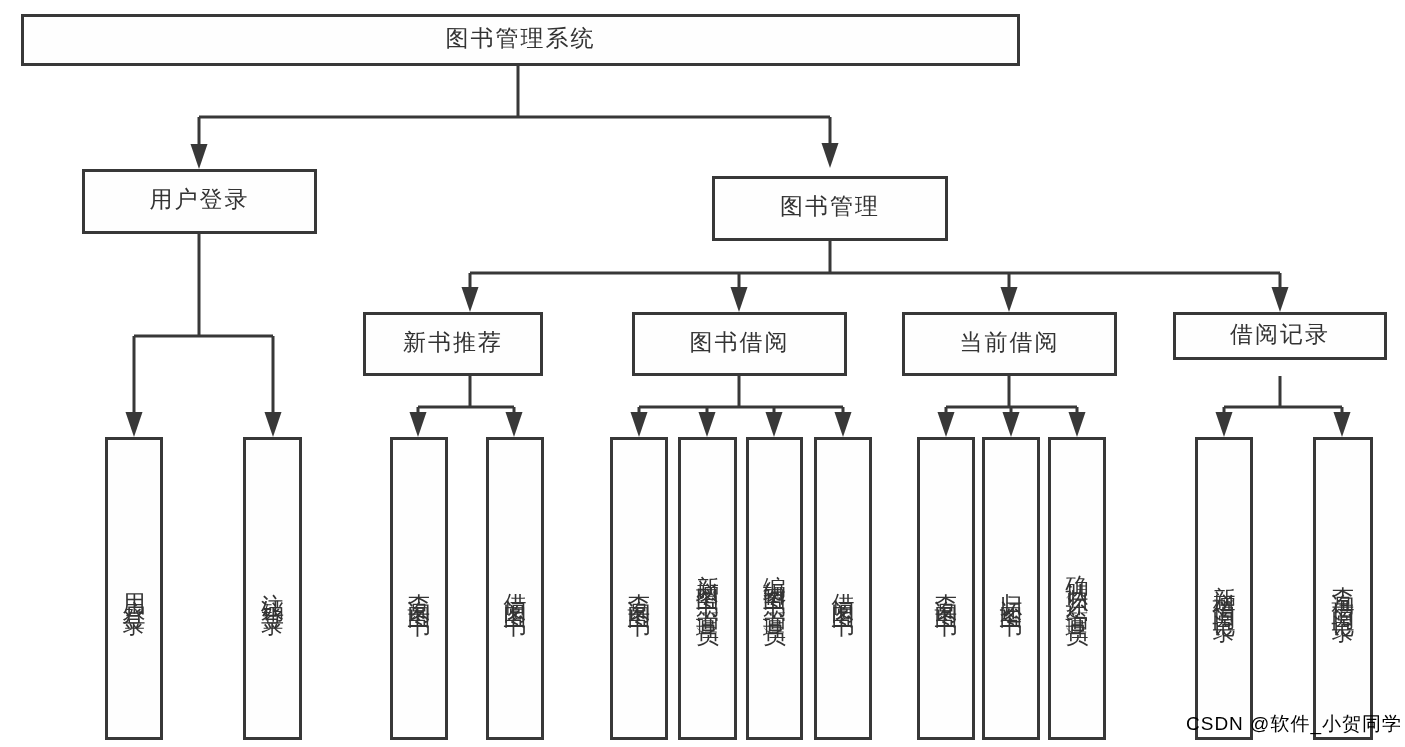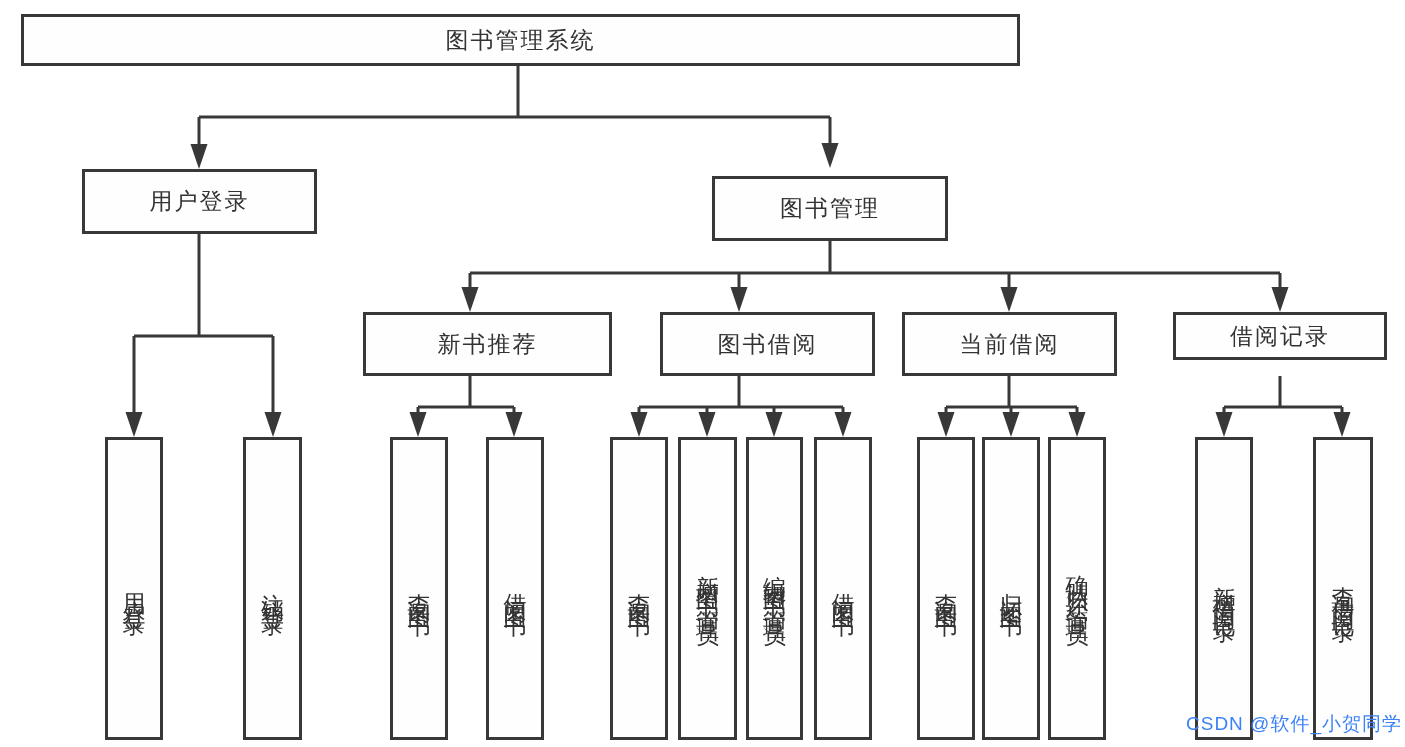--- a/index.html
+++ b/index.html
@@ -30,37 +30,38 @@
     color: #333333;
     display: flex;
     align-items: center;
     justify-content: center;
     text-align: center;
   }
   .hbox {
     font-size: 23px;
     letter-spacing: 2px;
     line-height: 1;
+    font-family: Liberation Mono, monospace;
   }
   .vbox {
     font-size: 23px;
     writing-mode: vertical-rl;
     text-orientation: mixed;
     letter-spacing: 7px;
     line-height: 1;
     padding: 8px 0;
   }
   .watermark {
     position: absolute;
     left: 1186px;
     top: 711px;
     width: 216px;
     font-size: 19px;
     letter-spacing: 1px;
-    color: #3b82f6;
+    color: #000000;
     white-space: nowrap;
     z-index: 5;
   }
 </style>
 </head>
 <body>
 
 <div id="stage">
 
   <svg id="connector-layer" viewBox="0 0 1405 747" xmlns="http://www.w3.org/2000/svg">
@@ -94,22 +95,22 @@
       <polygon points="1215.5,412 1232.5,412 1224,437"></polygon>
       <polygon points="1333.5,412 1350.5,412 1342,437"></polygon>
     </g>
   </svg>
 
   <div class="node hbox" style="left:21px; top:14px; width:999px; height:52px;">图书管理系统</div>
 
   <div class="node hbox" style="left:82px; top:169px; width:235px; height:65px;">用户登录</div>
   <div class="node hbox" style="left:712px; top:176px; width:236px; height:65px;">图书管理</div>
 
-  <div class="node hbox" style="left:363px; top:312px; width:249px; height:64px;">新书推荐</div>
-  <div class="node hbox" style="left:660px; top:312px; width:215px; height:64px;">图书借阅</div>
+  <div class="node hbox" style="left:363px; top:312px; width:180px; height:64px;">新书推荐</div>
+  <div class="node hbox" style="left:632px; top:312px; width:215px; height:64px;">图书借阅</div>
   <div class="node hbox" style="left:902px; top:312px; width:215px; height:64px;">当前借阅</div>
   <div class="node hbox" style="left:1173px; top:312px; width:214px; height:48px;">借阅记录</div>
 
   <div class="node vbox" style="left:105px; top:437px; width:58px; height:303px;">用户登录</div>
   <div class="node vbox" style="left:243px; top:437px; width:59px; height:303px;">注销登录</div>
 
   <div class="node vbox" style="left:390px; top:437px; width:58px; height:303px;">查询图书</div>
   <div class="node vbox" style="left:486px; top:437px; width:58px; height:303px;">借阅图书</div>
 
   <div class="node vbox" style="left:610px; top:437px; width:58px; height:303px;">查询图书</div>

